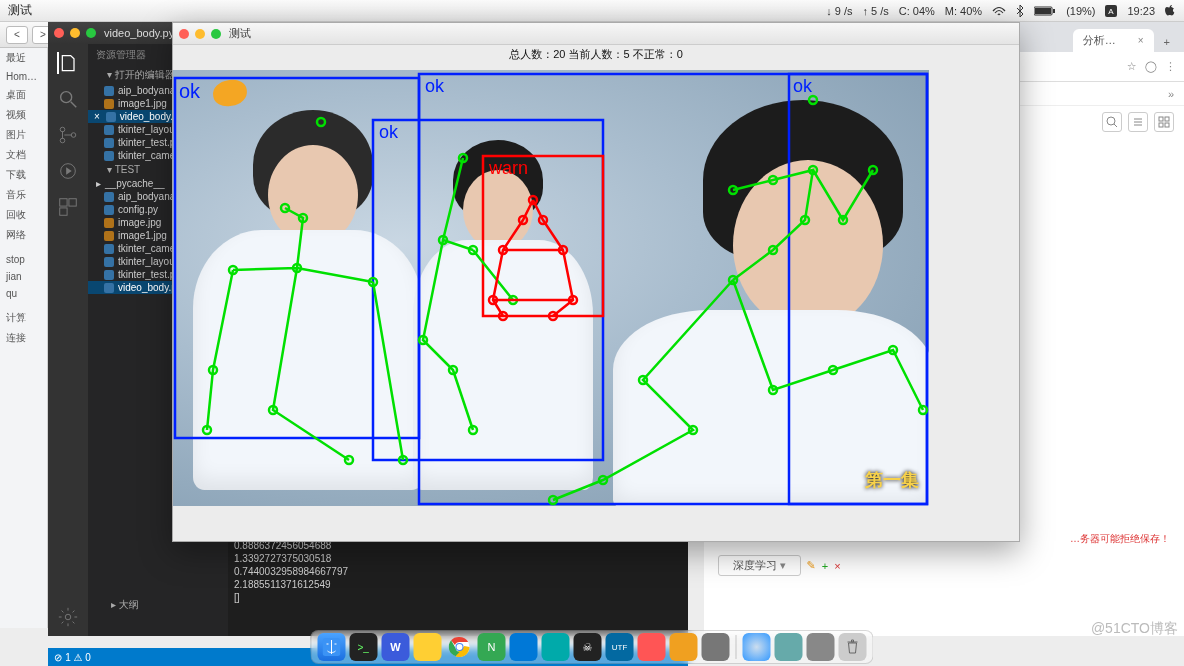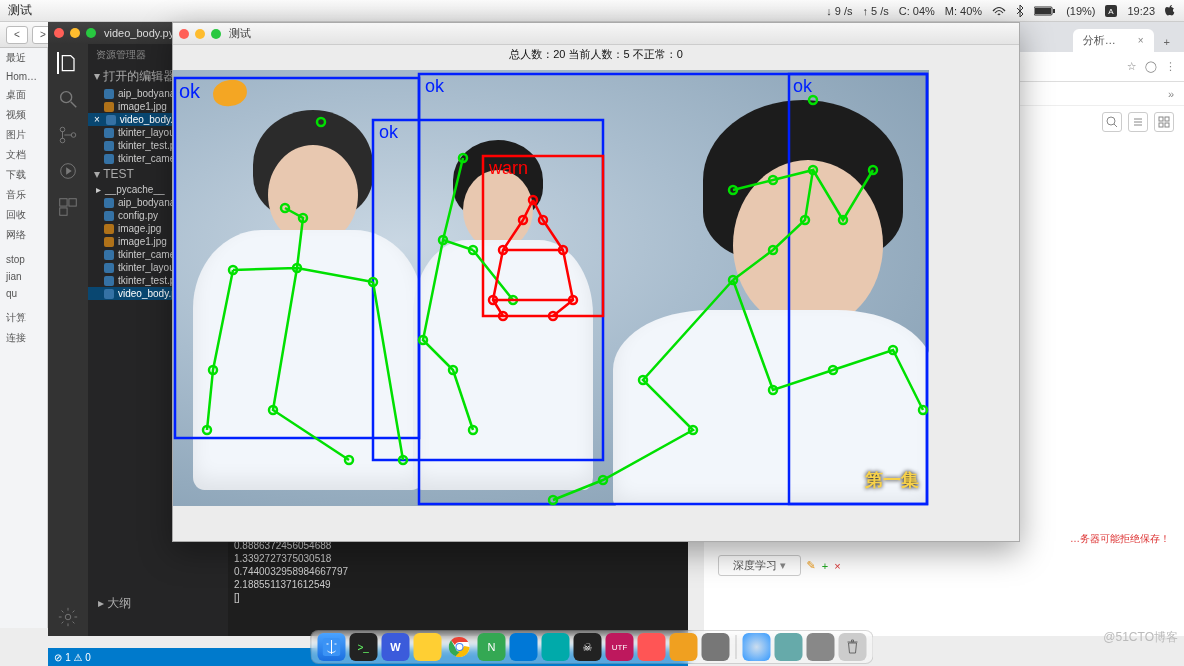--- a/index.html
+++ b/index.html
@@ -20,21 +20,21 @@
 .vscode-title { height:22px; background:linear-gradient(#424242,#333); display:flex; align-items:center; padding:0 6px; color:#ddd; font-size:11px;}
 .traffic{ display:flex; gap:6px; margin-right:8px;}
 .tl{width:10px;height:10px;border-radius:50%;}
 .tl.r{background:#ff5f57;} .tl.y{background:#febc2e;} .tl.g{background:#28c840;}
 .vscode-body{ display:flex; height:calc(100% - 22px);}
 .activitybar{ width:40px; background:#333; display:flex; flex-direction:column; align-items:center; padding-top:8px; gap:14px;}
 .ab-icon{ width:22px;height:22px; opacity:.6;}
 .ab-icon.active{opacity:1; border-left:2px solid #fff; padding-left:0;}
 .explorer{ width:140px; background:#252526; color:#bbb; overflow:hidden;}
 .exp-header{ padding:4px 8px; font-size:10px; color:#888; text-transform:uppercase;}
-.exp-section{ padding:2px 6px; font-size:12px; color:#aaa; cursor:default;}
+.exp-section{ padding:2px 19px; font-size:10px; color:#aaa; cursor:default;}
 .exp-file{ display:flex; align-items:center; gap:4px; padding:1px 4px 1px 16px; font-size:10px; color:#ccc; white-space:nowrap;}
 .exp-file.sel{ background:#094771; color:#fff;}
 .exp-file .fi{width:10px;height:10px;display:inline-block;border-radius:2px;}
 .fi.py{background:#3572A5;} .fi.jpg{background:#b07219;}
 .vscode-main{ flex:1; background:#1e1e1e; position:relative;}
 .terminal-out{ position:absolute; left:6px; top:430px; font-family:Menlo,monospace; font-size:10px; color:#ccc; line-height:13px;}
 .vscode-status{ position:absolute; left:48px; bottom:0; width:640px; height:18px; background:#007acc; color:#fff; font-size:10px; display:flex; align-items:center; padding:0 6px;}
 
 
 .chrome { position:absolute; right:0; top:22px; width:480px; height:614px; background:#fff; }
@@ -462,21 +462,21 @@
             <circle cx="330" cy="246" r="4"></circle>
               <circle cx="380" cy="246" r="4"></circle>
             <path d="M360 130 L350 150 L330 180 L320 230 L330 246 M360 130 L370 150 L390 180 L400 230 L380 246 M330 180 L390 180 M320 230 L400 230"></path>
           </g>
         </svg>
       </div>
     </div>
   </div>
 </div>
 
-<div class="watermark-br" style="position:absolute;right:6px;bottom:20px;color:#bbb;font-size:12px">@51CTO博客</div>
+<div class="watermark-br" style="position:absolute;right:6px;bottom:28px;color:#bbb;font-size:14px">@51CTO博客</div>
 
 <div class="dock">
   <div class="dock-item" style="background:linear-gradient(#4aa3ff,#1b6fe0)">
       <svg width="18" height="18">
         <rect width="18" height="18" rx="3" fill="#3b93f5"></rect>
         <path d="M9 2v14M4 6h2M12 6h2M5 13c2 2 6 2 8 0" stroke="#fff" fill="none"></path>
       </svg>
     </div>
   <div class="dock-item" style="background:#222">
       <svg width="16" height="12">
@@ -492,21 +492,21 @@
         <path d="M21 11a10 10 0 0 1-14 9.2l4.6-8a5 5 0 0 0 4.3-2.2L21 11z" fill="#fbbc05"></path>
         <path d="M7 20.2A10 10 0 0 1 2.6 4.3L7 12a5 5 0 0 0 4 4l-4 4.2z" fill="#34a853"></path>
         <circle cx="11" cy="11" r="4" fill="#4285f4"></circle>
         <circle cx="11" cy="11" r="3" fill="#fff"></circle>
       </svg>
     </div>
   <div class="dock-item" style="background:#34a853;color:#fff">N</div>
   <div class="dock-item" style="background:#0078d7"></div>
   <div class="dock-item" style="background:#0aa"></div>
   <div class="dock-item" style="background:#222;color:#fff">☠</div>
-  <div class="dock-item" style="background:#be185d;color:#fff;font-size:8px">UTF</div>
+  <div class="dock-item" style="background:#0369a1;color:#fff;font-size:8px">UTF</div>
   <div class="dock-item" style="background:#f55"></div>
   <div class="dock-item" style="background:#f0a020"></div>
   <div class="dock-item" style="background:#777"></div>
   <div class="dock-sep"></div>
   <div class="dock-item" style="background:radial-gradient(#cde,#39f)"></div>
   <div class="dock-item" style="background:#6aa"></div>
   <div class="dock-item" style="background:#888"></div>
   <div class="dock-item" style="background:#ccc">
       <svg width="14" height="16">
         <path d="M3 4h8l-1 10H4zM2 3h10M6 1h2v2H6z" fill="none" stroke="#666"></path>

